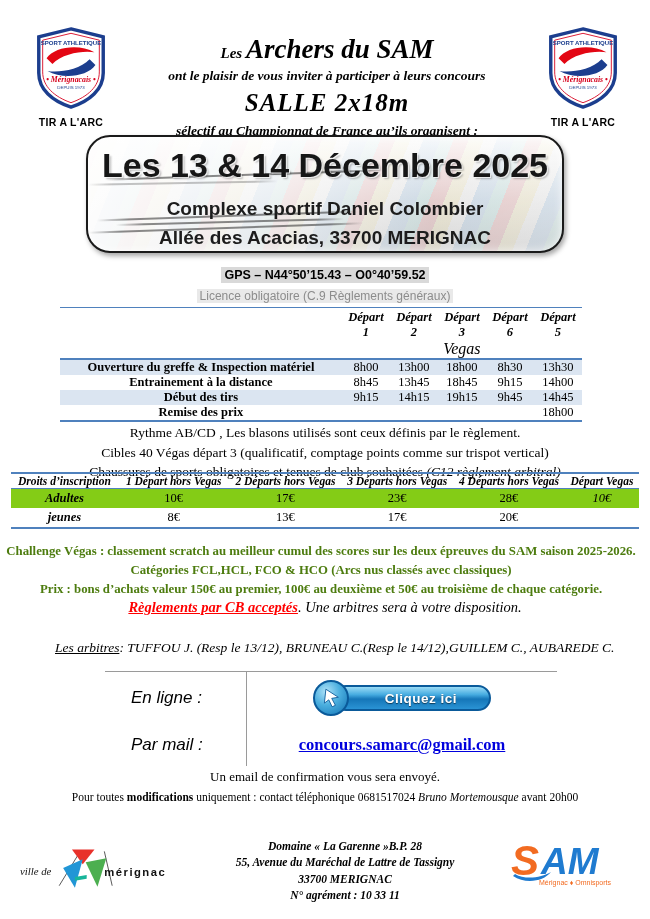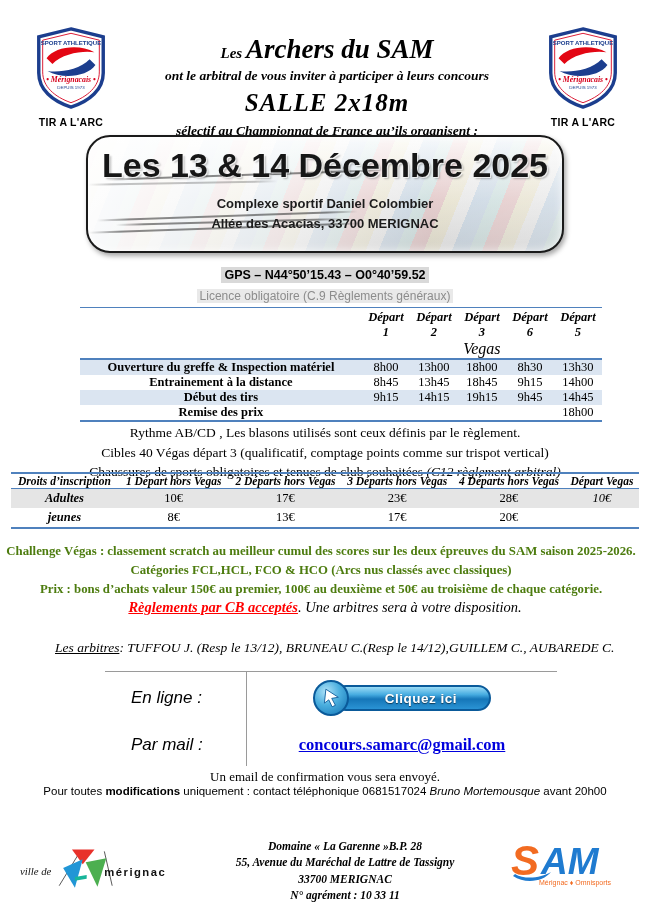--- a/index.html
+++ b/index.html
@@ -23,50 +23,50 @@
     box-shadow:2px 3px 5px rgba(0,0,0,.35), inset 0 0 10px rgba(255,255,255,.8);
     background:
       linear-gradient(90deg, rgba(255,255,255,.93) 0%, rgba(255,255,255,.65) 40%, rgba(255,255,255,.22) 72%, rgba(255,255,255,.35) 100%),
       linear-gradient(180deg, rgba(255,255,255,.85) 0%, rgba(218,218,218,.45) 55%, rgba(178,178,178,.55) 100%),
       repeating-linear-gradient(112deg, rgba(214,70,70,.38) 0 14px, rgba(240,214,110,.38) 14px 28px, rgba(246,246,246,.25) 28px 40px, rgba(80,150,214,.38) 40px 56px, rgba(80,190,184,.32) 56px 68px),
       #e9e9e9;}
   .streak{position:absolute;height:2px;background:linear-gradient(90deg,transparent,rgba(45,45,45,.55) 12%,rgba(45,45,45,.55) 88%,transparent);z-index:1;}
   .banner-content{position:relative;z-index:2;}
   .banner-title{margin-top:9px;font-family:"Liberation Sans",sans-serif;font-weight:bold;font-size:34px;color:#161616;
     text-shadow:1px 1px 0 rgba(255,255,255,.75), 2px 2px 2px rgba(0,0,0,.25);}
-  .banner-venue{margin-top:9px;font-family:"Liberation Sans",sans-serif;font-weight:bold;font-size:13px;color:#1c1c1c;line-height:1.55;}
+  .banner-venue{margin-top:9px;font-family:"Liberation Sans",sans-serif;font-weight:bold;font-size:19px;color:#1c1c1c;line-height:1.55;}
 
   
   .gps-block{position:absolute;top:265px;left:0;right:0;text-align:center;font-family:"Liberation Sans",sans-serif;}
   .gps-line span{background:#d9d9d9;font-weight:bold;font-size:12.5px;padding:1px 3px;}
   .licence-line{margin-top:3px;}
   .licence-line span{background:#e9e9e9;color:#8c8c8c;font-size:12px;padding:0 3px;}
 
   
-  .sched-wrap{position:absolute;top:307px;left:80px;width:522px;}
+  .sched-wrap{position:absolute;top:307px;left:60px;width:522px;}
   table{border-collapse:collapse;width:100%;}
   .sched th,.sched td{padding:0 2px;text-align:center;font-size:12.5px;}
   .sched thead tr{border-top:1px solid #4f81bd;}
   .sched thead th{font-style:italic;font-weight:bold;border-bottom:2px solid #4f81bd;vertical-align:top;padding-top:2px;height:30px;}
   .sched .vegas{font-weight:normal;font-size:16px;font-style:italic;}
   .sched tbody tr{height:15px;}
   .sched tbody tr:nth-child(odd){background:#dbe5f1;}
   .sched tbody{border-bottom:2px solid #4f81bd;}
   .sched .rowlabel{font-weight:bold;}
   .sched .c0{width:54%;} .sched .cn{width:9.2%;}
 
   
   .notes{position:absolute;top:409px;left:0;right:0;text-align:center;font-size:13.5px;line-height:1.45;margin-top:14px;}
 
   
   .price-wrap{position:absolute;top:472px;left:11px;width:628px;}
   .price thead tr{border-top:2px solid #4f81bd;}
   .price th{font-style:italic;font-weight:bold;font-size:11.5px;border-bottom:1px solid #4f81bd;padding:1px 0;text-align:center;}
   .price td{font-size:12.5px;height:17px;text-align:center;}
-  .price tbody tr:first-child{background:#e5e5e5;}
+  .price tbody tr:first-child{background:#84cc16;}
   .price tbody{border-bottom:2px solid #4f81bd;}
   .price .plabel{font-weight:bold;font-style:italic;}
   .price .pc0{width:17%;} .price .pcm{width:17.8%;} .price .pcl{width:11.8%;}
   .price .it{font-style:italic;}
 
   
   .challenge{position:absolute;top:542px;left:0;right:8px;text-align:center;color:#4d7c0f;
     font-weight:bold;font-size:12.8px;line-height:1.5;}
   .reglement{position:absolute;top:599px;left:0;right:0;text-align:center;font-style:italic;font-size:14.5px;}
   .reglement .cb{color:#ff0000;font-weight:bold;text-decoration:underline;}
@@ -92,21 +92,21 @@
   .clz-text{font-family:"Liberation Sans",sans-serif;font-weight:bold;font-size:13.5px;color:#fff;
     text-shadow:0 1px 1px rgba(0,0,0,.55);letter-spacing:.5px;}
   .clz-circle{position:absolute;left:0;top:-1px;width:36px;height:36px;border-radius:50%;
     border:2px solid #0a5a9a;box-sizing:border-box;
     background:radial-gradient(circle at 35% 30%, #aee2f8 0%, #4aaede 45%, #1173b5 100%);
     display:flex;align-items:center;justify-content:center;}
 
   
   .confirm{position:absolute;top:769px;left:0;right:0;text-align:center;}
   .conf1{font-size:13px;}
-  .conf2{font-family:Liberation Sans, sans-serif;font-size:11.5px;margin-top:0;}
+  .conf2{font-family:Liberation Serif, serif;font-size:11.5px;margin-top:6px;}
   .conf2 b{font-weight:bold;} .conf2 i{font-style:italic;}
 
   
   .footer{position:absolute;top:836px;left:0;right:0;display:flex;align-items:flex-start;padding:0 18px;}
   .ville-block{width:175px;padding-top:10px;}
   .addr-block{flex:1;text-align:center;font-weight:bold;font-style:italic;font-size:11.5px;line-height:1.42;padding-top:2px;}
   .sam-block{width:135px;text-align:center;padding-top:2px;}
 </style>
 </head>
 <body>
@@ -125,21 +125,21 @@
         <text x="39" y="65" text-anchor="middle" font-family="Liberation Sans, sans-serif" font-size="4.5" fill="#1c3e8e">DEPUIS 1973</text>
       </svg>
       <div class="tir-label">TIR A L'ARC</div>
     </div>
 
     <div class="header-center">
       <div class="club-line">
         <span>Les</span>
         <span class="club-name">Archers du SAM</span>
       </div>
-      <div class="invite-line">ont le arbitral de vous inviter à participer à leurs concours</div>
+      <div class="invite-line">ont le plaisir de vous inviter à participer à leurs concours</div>
       <div class="event-line">SALLE 2x18m</div>
       <div class="selectif-line">sélectif au Championnat de France qu’ils organisent :</div>
     </div>
 
     <div class="logo-block">
       <svg width="78" height="84" viewBox="0 0 78 86">
         <path d="M39,3 L72,11 L72,48 C72,65 58,77 39,83 C20,77 6,65 6,48 L6,11 Z" fill="#ffffff" stroke="#1c3e8e" stroke-width="3.5"></path>
         <path d="M39,7.5 L68,14.5 L68,47 C68,62 56,72.5 39,78.5 C22,72.5 10,62 10,47 L10,14.5 Z" fill="none" stroke="#d6001c" stroke-width="0.9"></path>
         <text x="39" y="19" text-anchor="middle" font-family="Liberation Sans, sans-serif" font-size="6.2" font-weight="bold" fill="#1c3e8e">SPORT ATHLETIQUE</text>
         <path d="M14,33 C22,21 48,18 63,27 C52,25 30,28 20,39 Z" fill="#e30613"></path>

